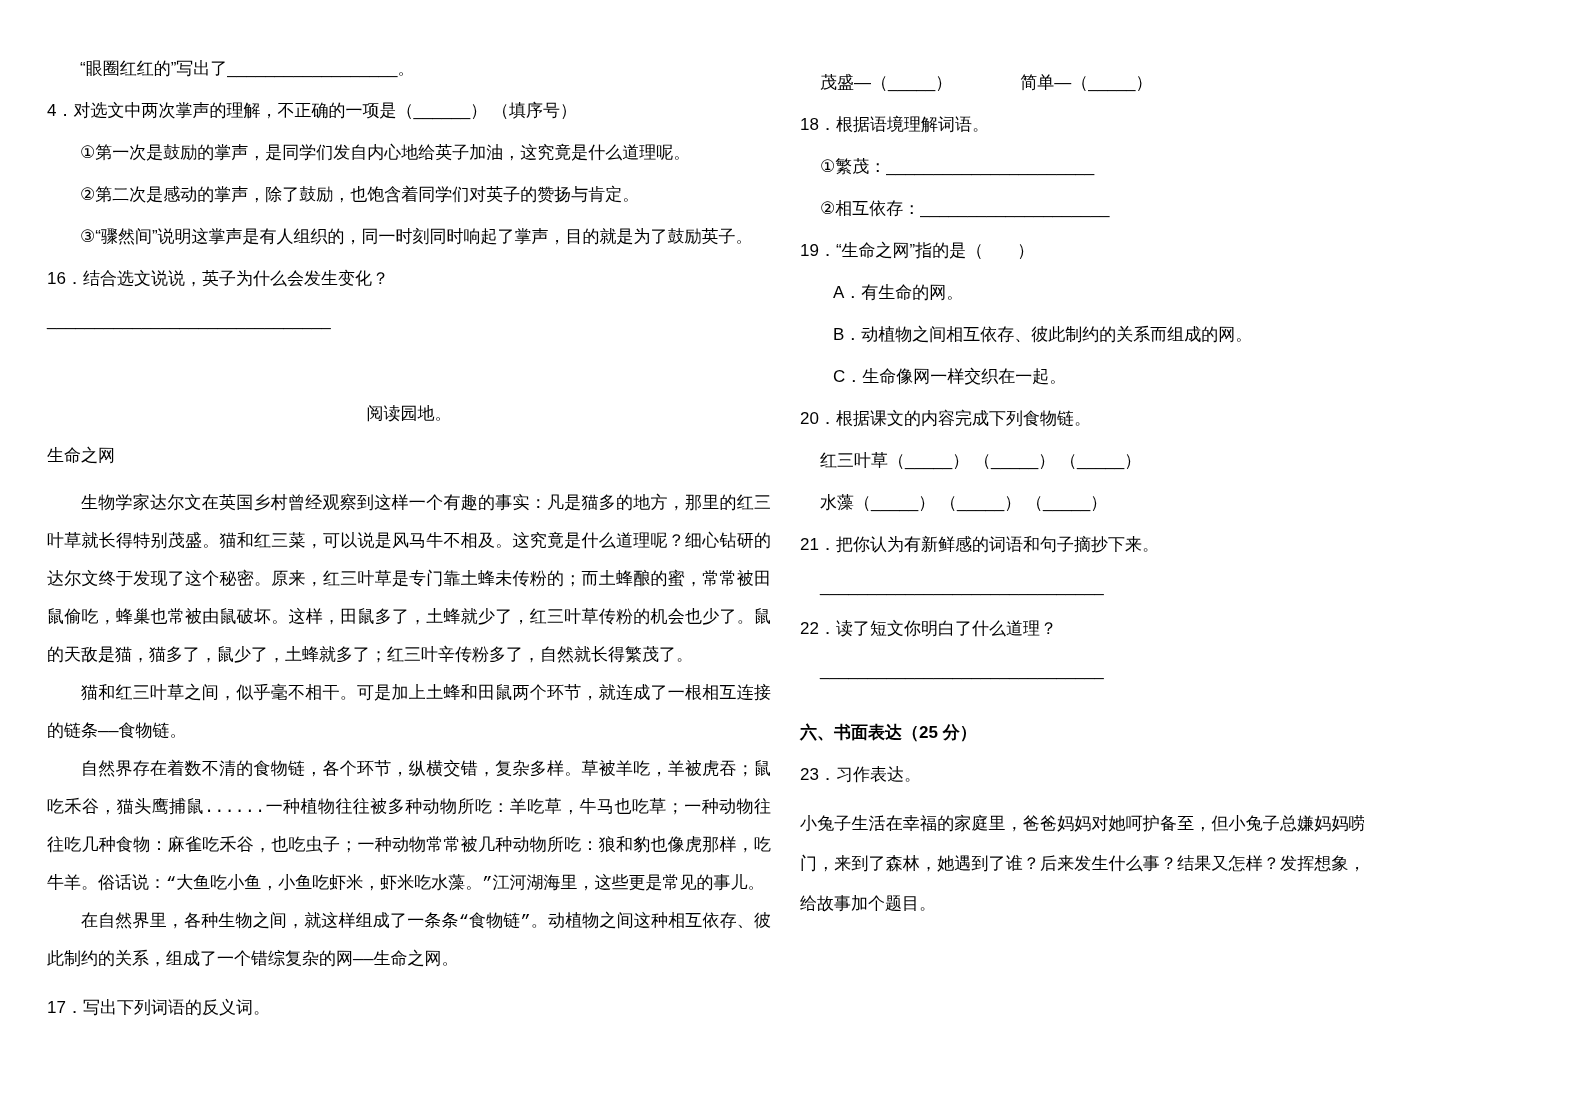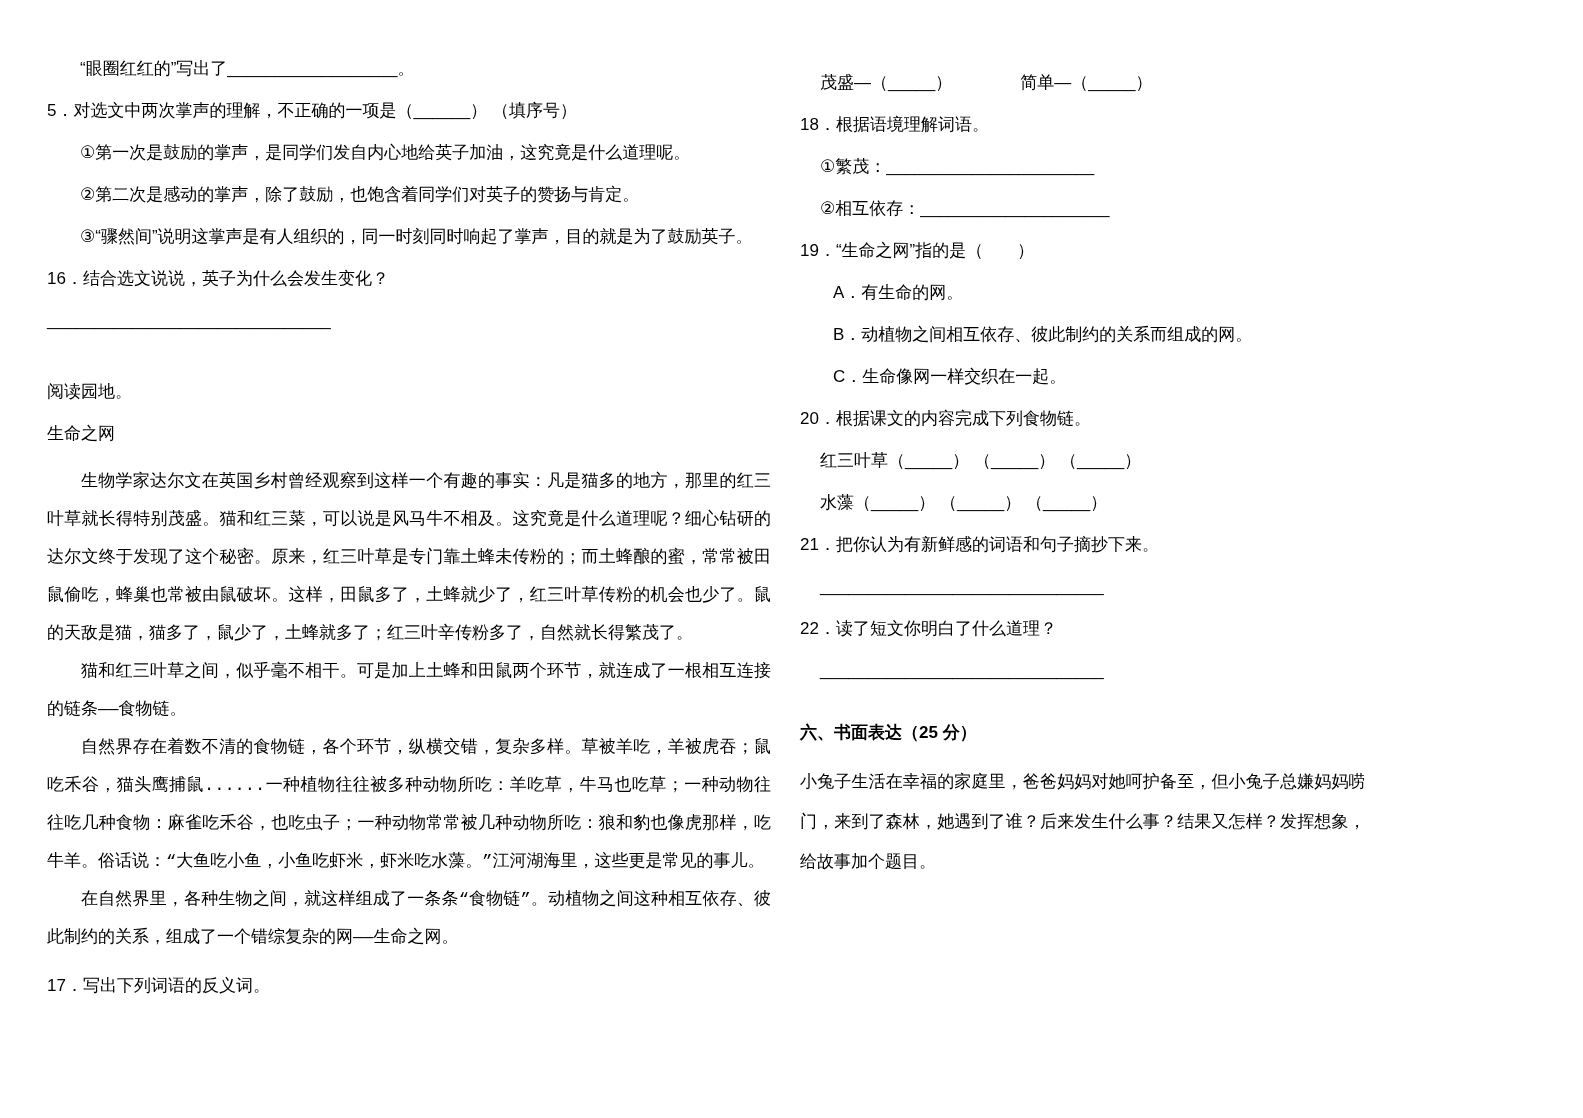--- a/index.html
+++ b/index.html
@@ -38,33 +38,33 @@
     text-indent: 2em;
     font-family: Liberation Mono, monospace;
   }
 
   .essay-para {
     line-height: 40px;
     margin: 0;
     text-align: justify;
   }
 
-  .section-gap { margin-top: 45px; }
+  .section-gap { margin-top: 67px; text-align: center; }
   .gap-lg      { margin-top: 36px; }
   .gap-sm      { margin-top: 16px; }
   .bold        { font-weight: bold; }
 </style>
 </head>
 <body>
 
 <div class="page">
 
   <div class="col col-left">
     <div class="line indent">“眼圈红红的”写出了__________________。</div>
-    <div class="line">5．对选文中两次掌声的理解，不正确的一项是（______） （填序号）</div>
+    <div class="line">4．对选文中两次掌声的理解，不正确的一项是（______） （填序号）</div>
     <div class="line indent">①第一次是鼓励的掌声，是同学们发自内心地给英子加油，这究竟是什么道理呢。</div>
     <div class="line indent">②第二次是感动的掌声，除了鼓励，也饱含着同学们对英子的赞扬与肯定。</div>
     <div class="line indent">③“骤然间”说明这掌声是有人组织的，同一时刻同时响起了掌声，目的就是为了鼓励英子。</div>
     <div class="line">16．结合选文说说，英子为什么会发生变化？</div>
     <div class="line">______________________________</div>
     <div class="line section-gap">阅读园地。</div>
     <div class="title-center">生命之网</div>
     <div class="para">生物学家达尔文在英国乡村曾经观察到这样一个有趣的事实：凡是猫多的地方，那里的红三叶草就长得特别茂盛。猫和红三菜，可以说是风马牛不相及。这究竟是什么道理呢？细心钻研的达尔文终于发现了这个秘密。原来，红三叶草是专门靠土蜂未传粉的；而土蜂酿的蜜，常常被田鼠偷吃，蜂巢也常被由鼠破坏。这样，田鼠多了，土蜂就少了，红三叶草传粉的机会也少了。鼠的天敌是猫，猫多了，鼠少了，土蜂就多了；红三叶辛传粉多了，自然就长得繁茂了。</div>
     <div class="para">猫和红三叶草之间，似乎毫不相干。可是加上土蜂和田鼠两个环节，就连成了一根相互连接的链条——食物链。</div>
     <div class="para">自然界存在着数不清的食物链，各个环节，纵横交错，复杂多样。草被羊吃，羊被虎吞；鼠吃禾谷，猫头鹰捕鼠......一种植物往往被多种动物所吃：羊吃草，牛马也吃草；一种动物往往吃几种食物：麻雀吃禾谷，也吃虫子；一种动物常常被几种动物所吃：狼和豹也像虎那样，吃牛羊。俗话说：“大鱼吃小鱼，小鱼吃虾米，虾米吃水藻。”江河湖海里，这些更是常见的事儿。</div>
@@ -82,16 +82,17 @@
     <div class="line indent">B．动植物之间相互依存、彼此制约的关系而组成的网。</div>
     <div class="line indent">C．生命像网一样交织在一起。</div>
     <div class="line">20．根据课文的内容完成下列食物链。</div>
     <div class="line indent-sm">红三叶草（_____） （_____） （_____）</div>
     <div class="line indent-sm">水藻（_____） （_____） （_____）</div>
     <div class="line">21．把你认为有新鲜感的词语和句子摘抄下来。</div>
     <div class="line indent-sm">______________________________</div>
     <div class="line">22．读了短文你明白了什么道理？</div>
     <div class="line indent-sm">______________________________</div>
     <div class="line bold gap-lg">六、书面表达（25 分）</div>
+    <div class="line">23．习作表达。</div>
     <div class="essay-para">小兔子生活在幸福的家庭里，爸爸妈妈对她呵护备至，但小兔子总嫌妈妈唠叨，一日悄悄溜出了家门，来到了森林，她遇到了谁？后来发生什么事？结果又怎样？发挥想象，续编童话故事，别忘了给故事加个题目。</div>
   </div>
 
 </div>
 
 </body></html>

